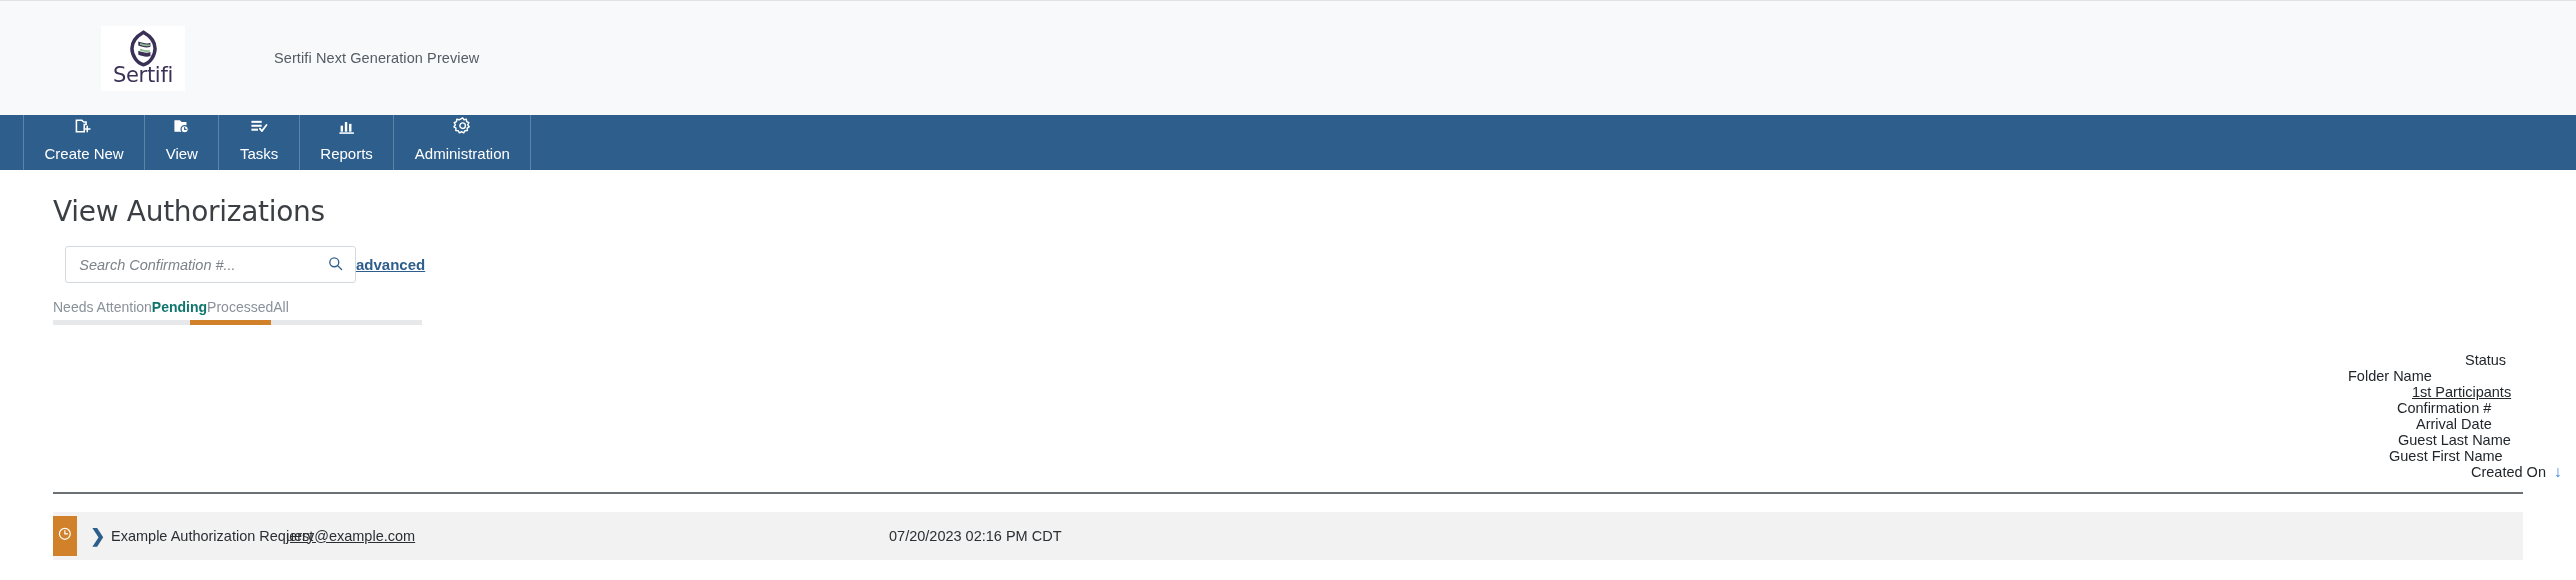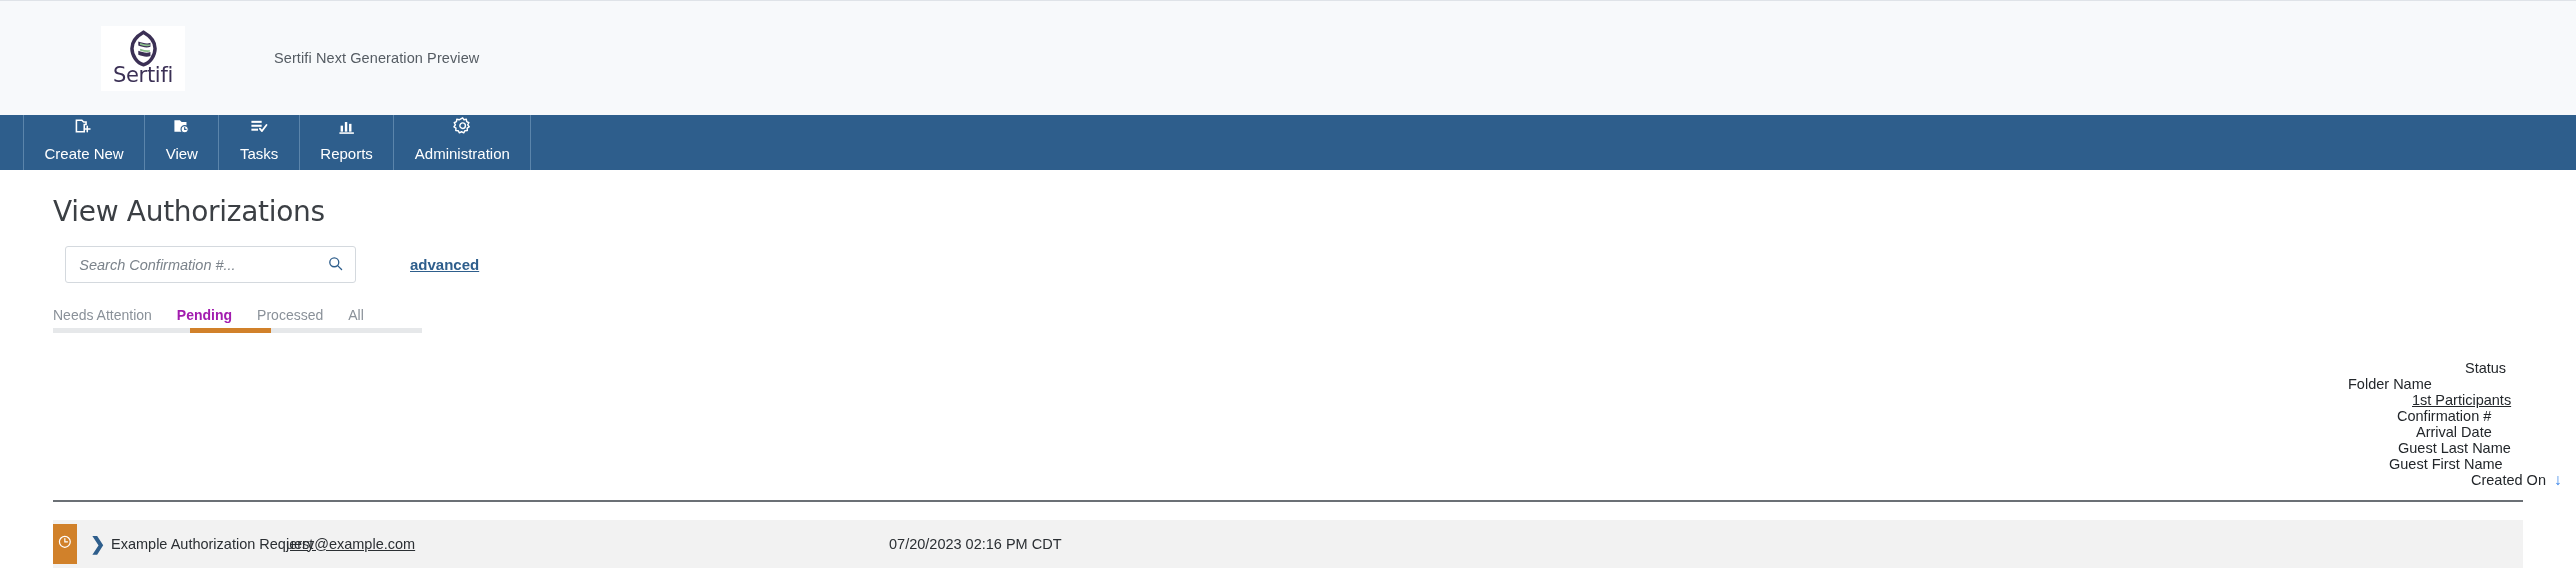--- a/index.html
+++ b/index.html
@@ -163,43 +163,41 @@
     color: #5c646c;
     padding: 0 6px 0 13.3px;
   }
   .search-box input::placeholder { color: #7b838b; font-style: italic; }
   .search-btn {
     width: 40px; height: 100%;
     display: flex; align-items: center; justify-content: center;
     cursor: pointer; background: transparent; border: 0;
   }
   .advanced-link {
-    margin-left: 54px;
     font-size: 15px;
     color: #2e5e8c;
     text-decoration: underline;
     cursor: pointer;
     font-weight: 600;
   }
 
   
   .filter-tabs {
     display: flex;
     align-items: flex-end;
-    gap: 25px;
-    margin-top: 24px;
+    margin-top: 16px;
   }
   .filter-tab {
     font-size: 14px;
     color: #8a9199;
     cursor: pointer;
     white-space: nowrap;
     padding-bottom: 4.8px;
   }
-  .filter-tab.active { color: #a21caf; font-weight: bold; }
+  .filter-tab.active { color: #0f766e; font-weight: bold; }
   .filter-underline {
     width: 369px;
     height: 5.4px;
     background: #e6e8ea;
     position: relative;
     margin-top: 0;
   }
   .filter-underline .fill {
     position: absolute;
     top: 0; bottom: 0;

